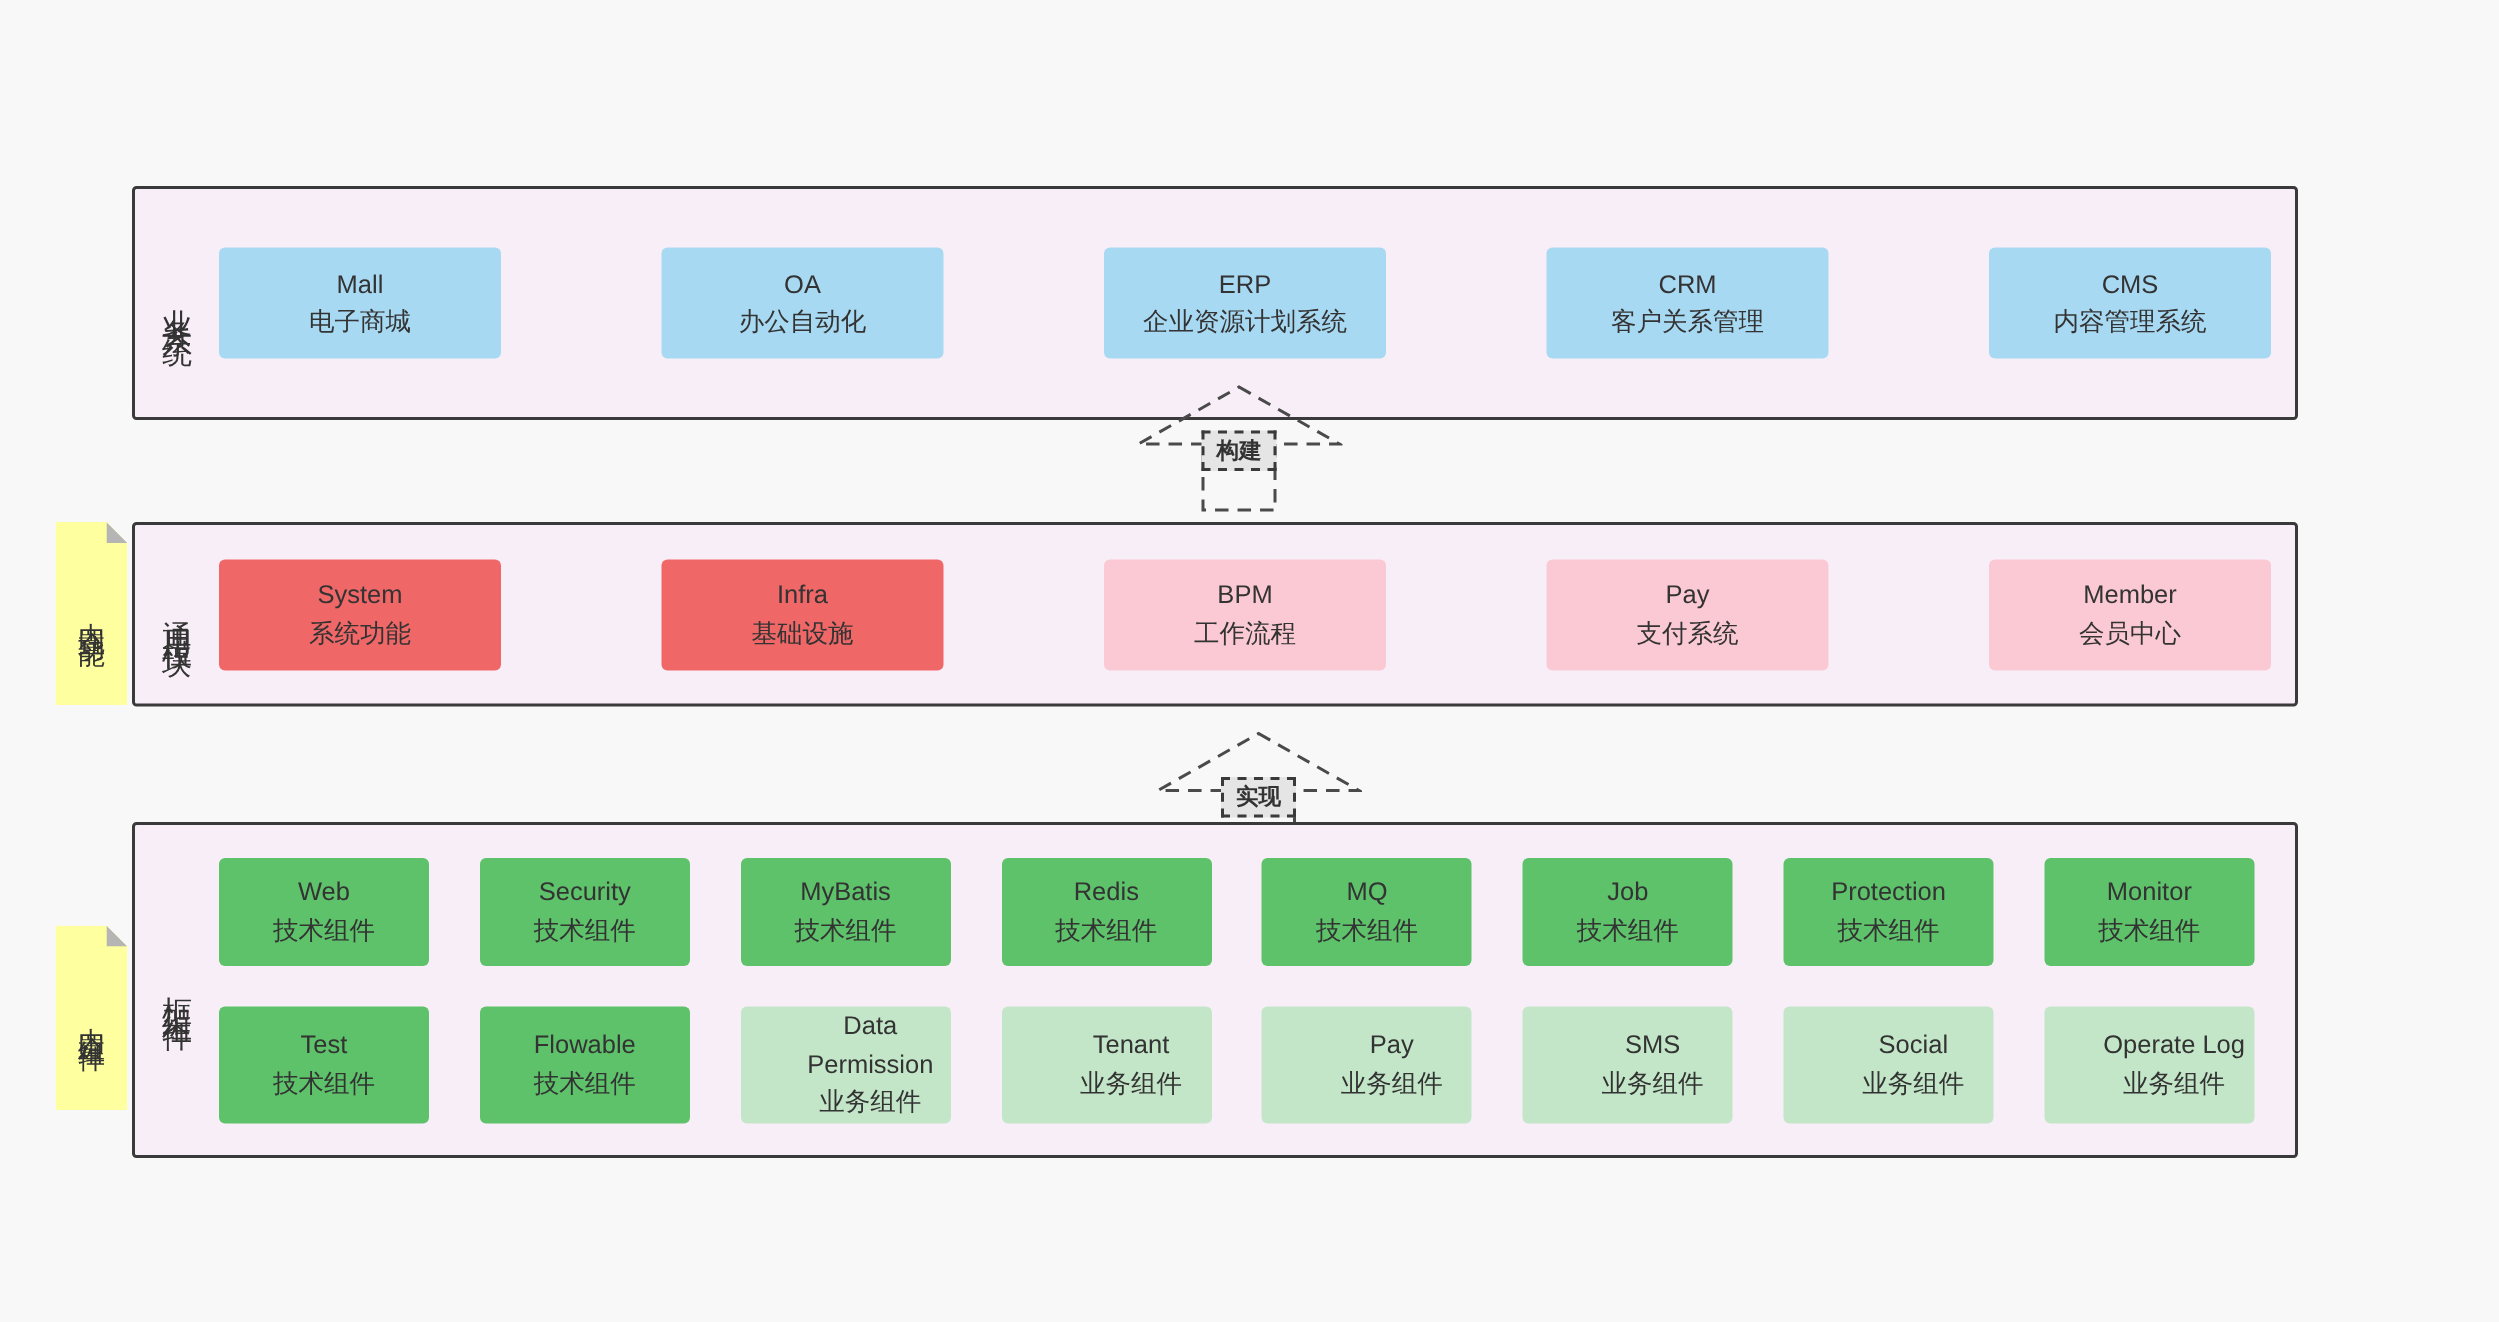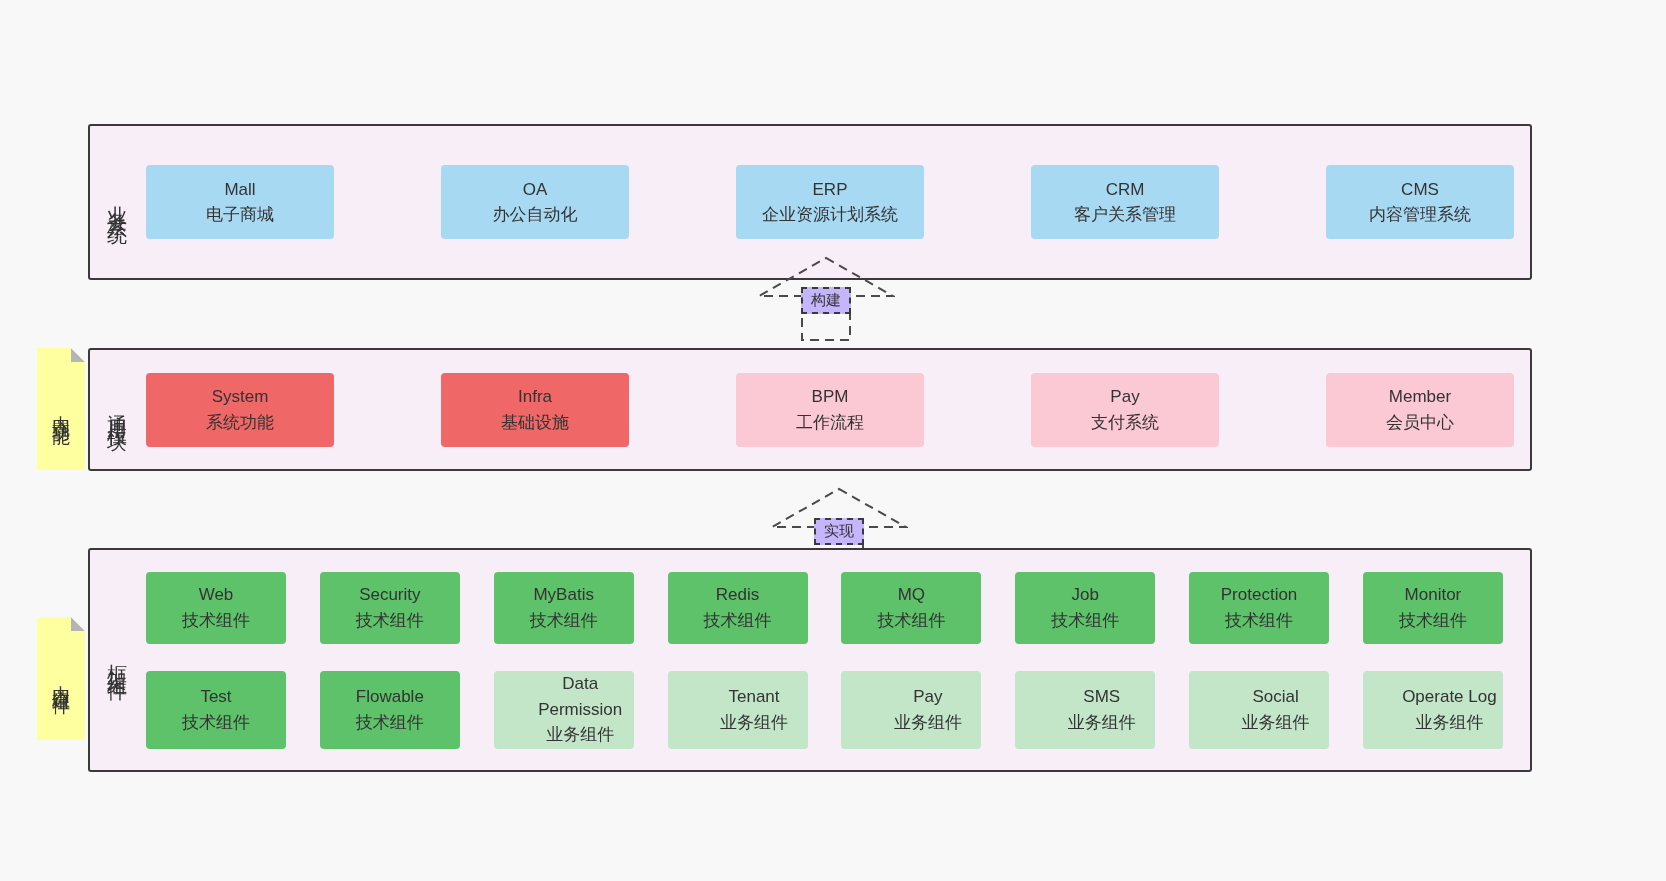--- a/index.html
+++ b/index.html
@@ -53,22 +53,22 @@
   .comp-rows .row1 .box { height:72px; }
   .comp-rows .row2 .box { height:78px; }
 
   
   .arrow { position:absolute; width:138px; height:86px; }
   .arrow-build     { left:757px; top:256px; }
   .arrow-implement { left:770px; top:487px; }
   .arrow svg { position:absolute; left:0; top:0; }
   .arrow-label {
     position:absolute; left:50%; top:31px; transform:translateX(-50%);
-    background:#c4b5fd; border:2px dashed var(--border,#4a4a4a);
-    padding:2px 8px; font-size:15px; white-space:nowrap;
+    background:#e5e5e5; border:2px dashed var(--border,#4a4a4a);
+    padding:2px 8px; font-size:15px; white-space:nowrap;font-weight:bold;
   }
 
   
   .sticky {
     position:absolute; left:37px; width:48px;
     background:var(--sticky,#feff9e);
     display:flex; align-items:center; justify-content:center;
     clip-path:polygon(0 0, calc(100% - 14px) 0, 100% 14px, 100% 100%, 0 100%);
   }
   .sticky-modules    { top:348px; height:122px; }

